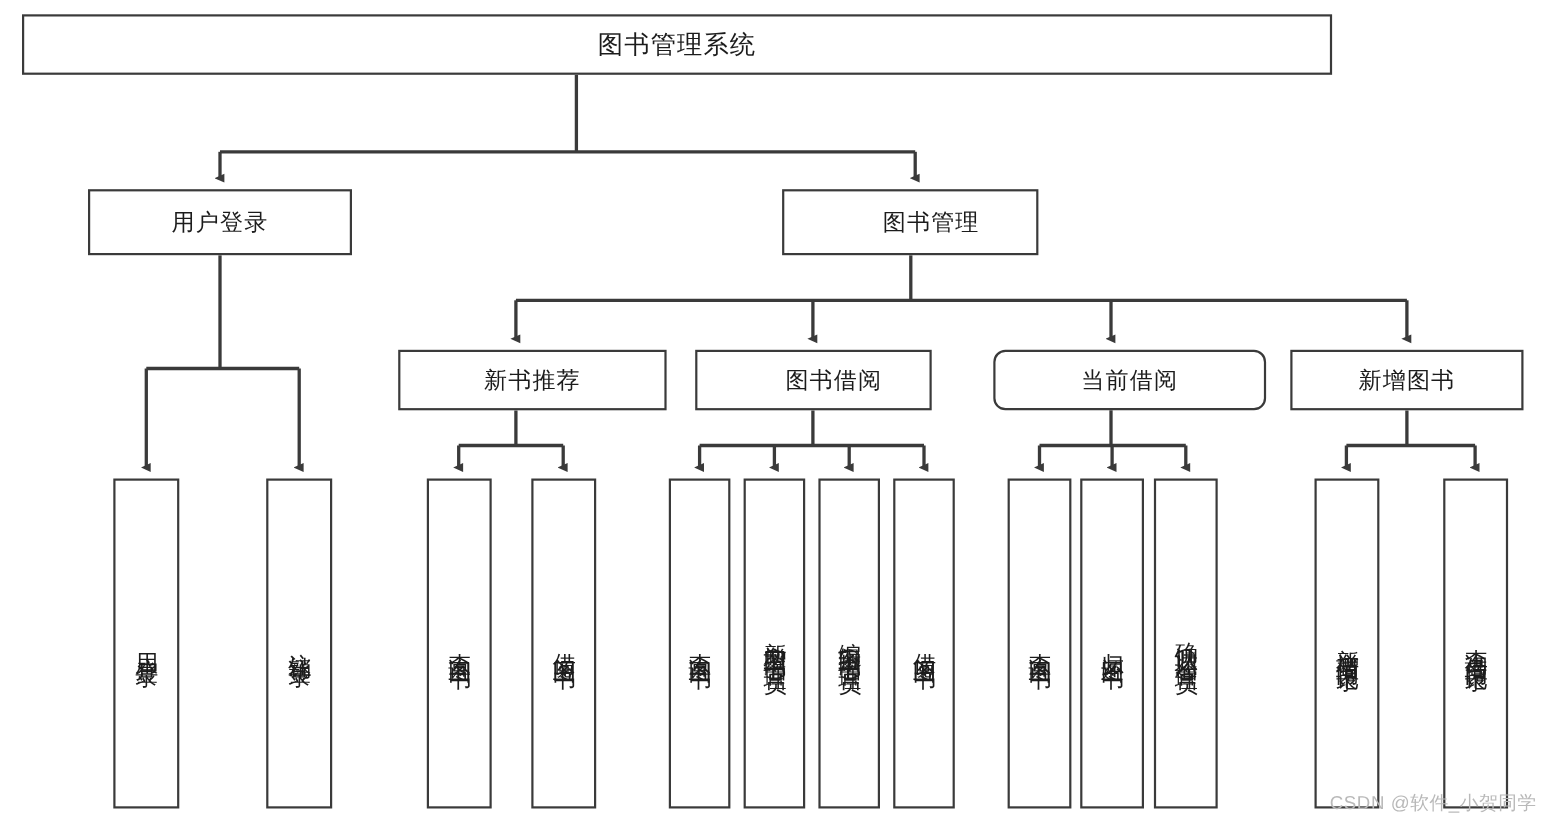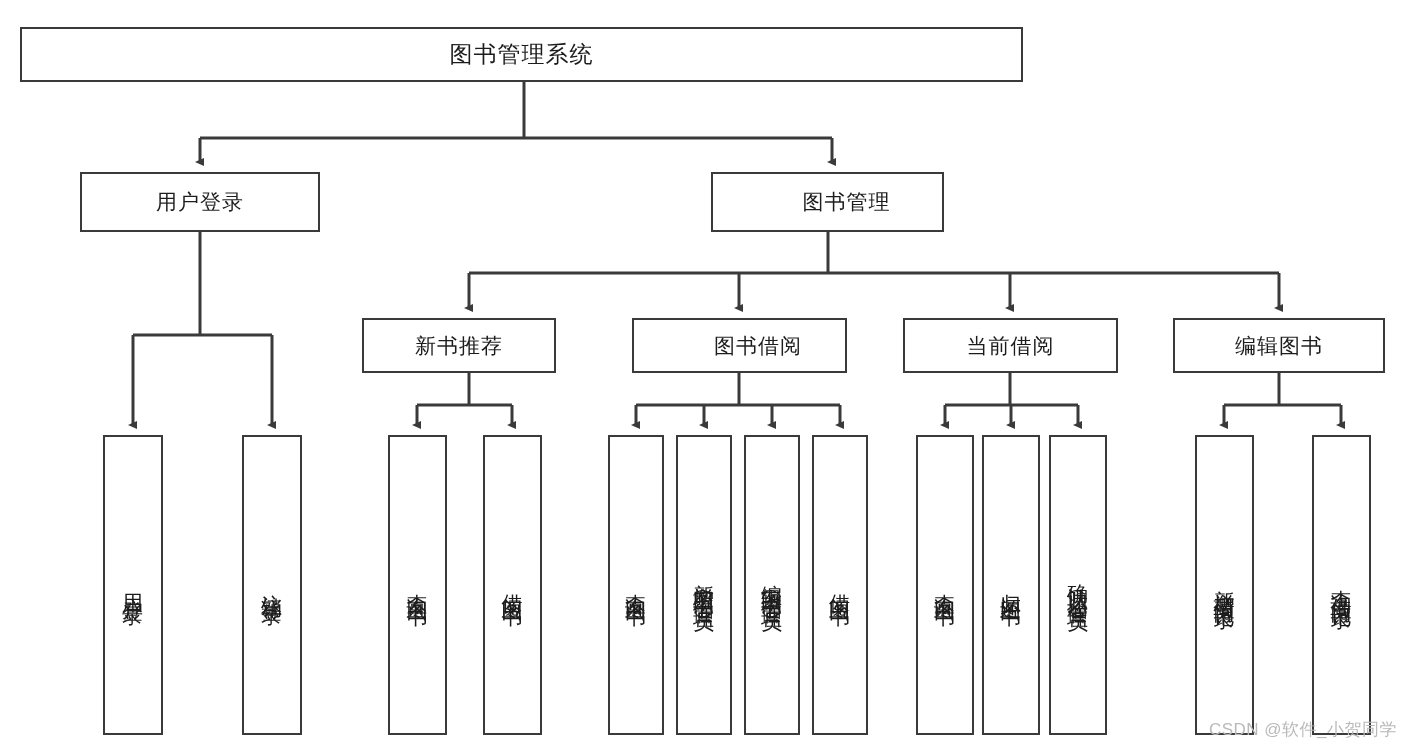--- a/index.html
+++ b/index.html
@@ -115,42 +115,42 @@
       <path d="M1011,405 L1011,425" marker-end="url(#arrow)"></path>
       <path d="M1078,405 L1078,425" marker-end="url(#arrow)"></path>
 
       <path d="M1279,373 L1279,405"></path>
       <path d="M1224,405 L1341,405"></path>
       <path d="M1224,405 L1224,425" marker-end="url(#arrow)"></path>
       <path d="M1341,405 L1341,425" marker-end="url(#arrow)"></path>
     </g>
   </svg>
 
-  <div class="node level0" style="left:20px; top:27px; width:1003px; height:55px;">
+  <div class="node level0" style="left:20px; top:13px; width:1191px; height:55px;">
     <span class="hlabel">图书管理系统</span>
   </div>
 
   <div class="node level1" style="left:80px; top:172px; width:240px; height:60px;">
     <span class="hlabel">用户登录</span>
   </div>
   <div class="node level1" style="left:711px; top:172px; width:233px; height:60px;padding-left:38px;">
     <span class="hlabel">图书管理</span>
   </div>
 
-  <div class="node level2" style="left:362px; top:318px; width:194px; height:55px;">
+  <div class="node level2" style="left:362px; top:318px; width:244px; height:55px;">
     <span class="hlabel">新书推荐</span>
   </div>
   <div class="node level2" style="left:632px; top:318px; width:215px; height:55px;padding-left:37px;">
     <span class="hlabel">图书借阅</span>
   </div>
-  <div class="node level2" style="left:903px; top:318px; width:215px; height:55px;">
+  <div class="node level2" style="left:903px; top:318px; width:248px; height:55px;border-radius:11px;">
     <span class="hlabel">当前借阅</span>
   </div>
   <div class="node level2" style="left:1173px; top:318px; width:212px; height:55px;">
-    <span class="hlabel">编辑图书</span>
+    <span class="hlabel">新增图书</span>
   </div>
 
   <div class="node leaf" style="left:103px; top:435px; width:60px; height:300px;">
     <span class="vlabel">用户登录</span>
   </div>
   <div class="node leaf" style="left:242px; top:435px; width:60px; height:300px;">
     <span class="vlabel">注销登录</span>
   </div>
 
   <div class="node leaf" style="left:388px; top:435px; width:59px; height:300px;">

